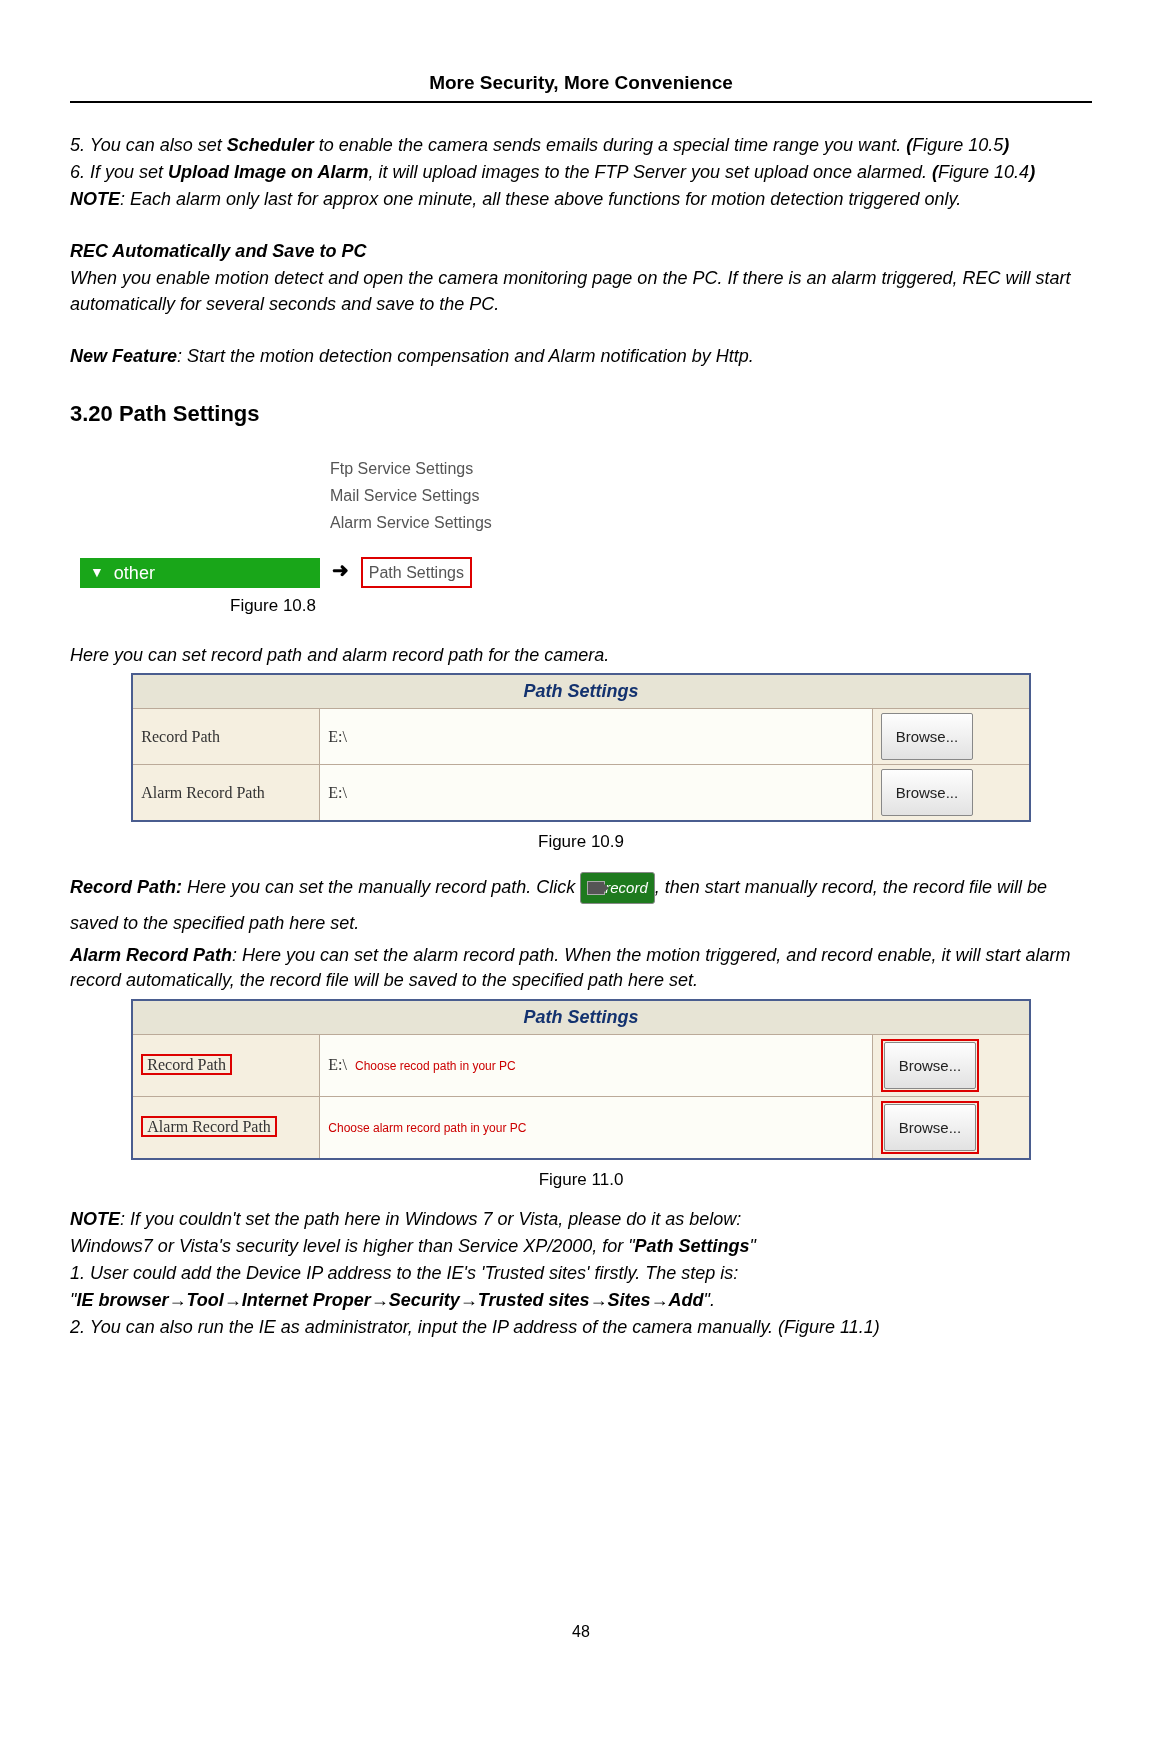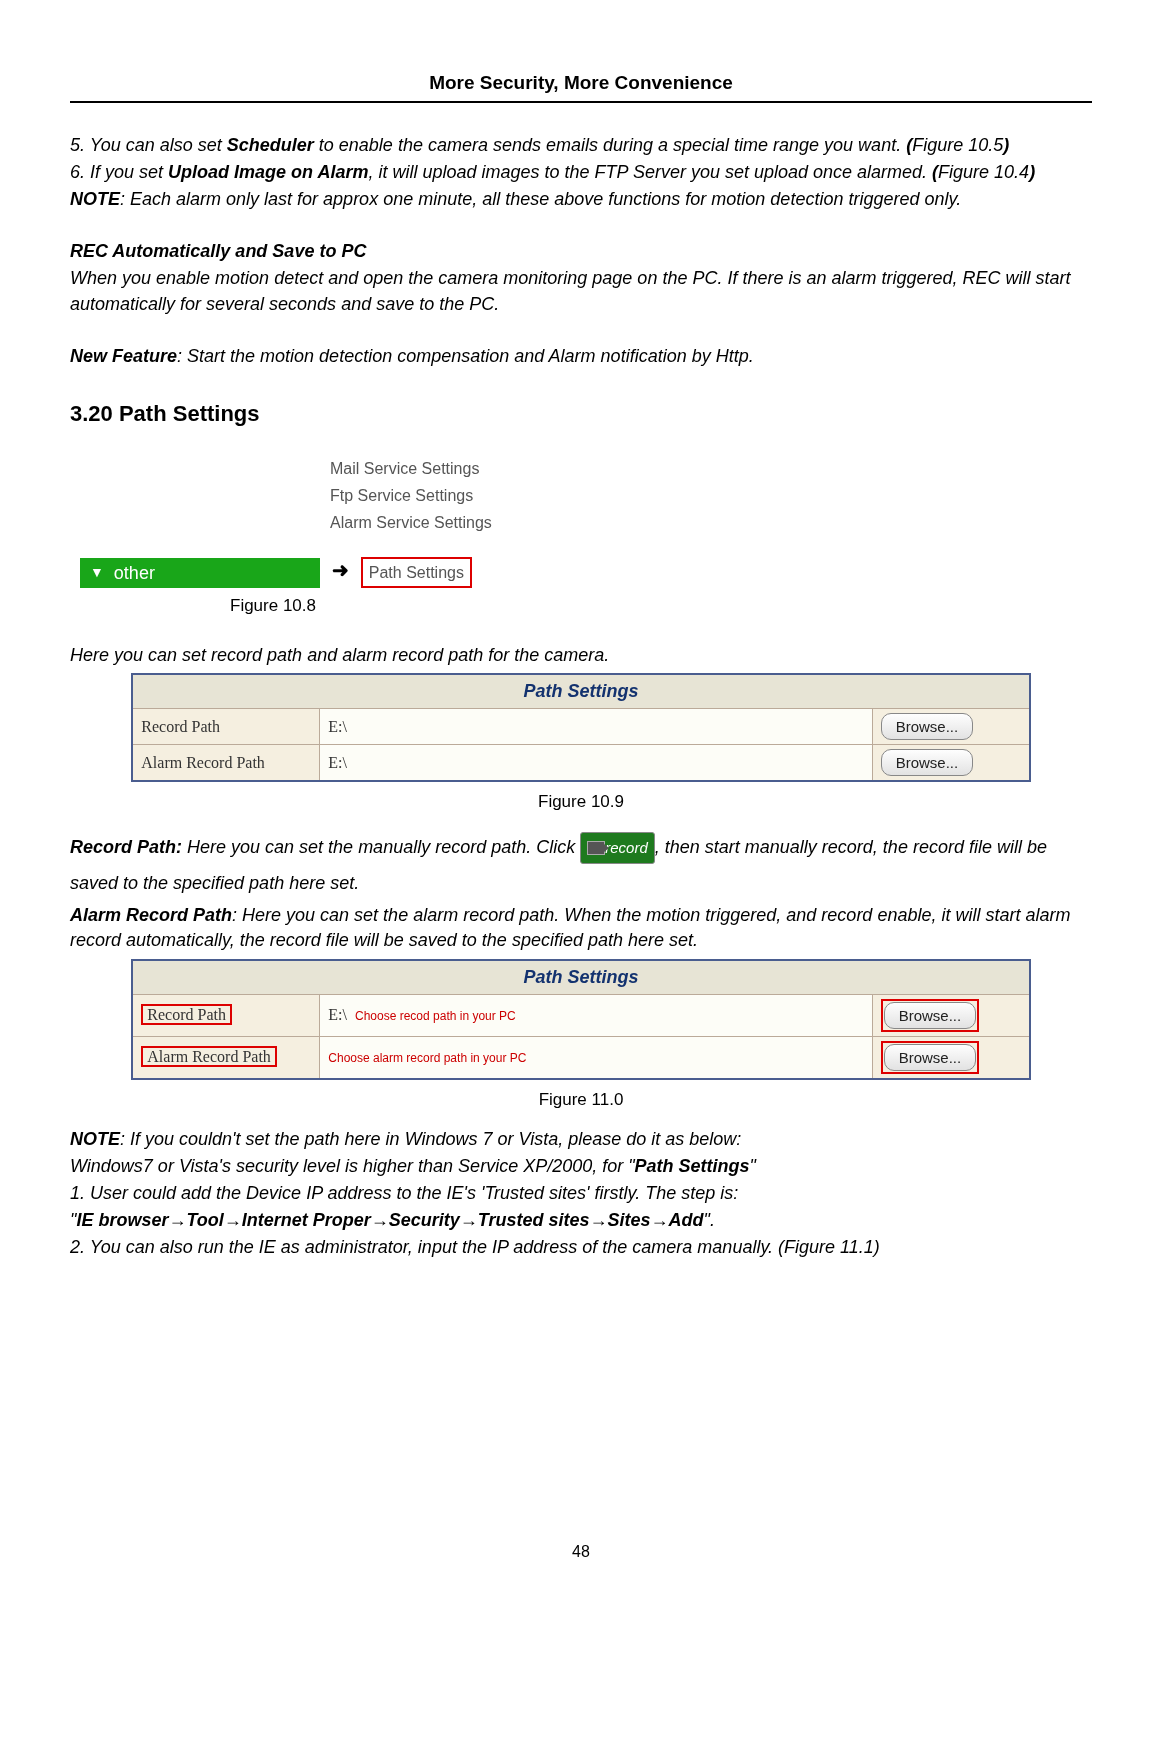--- a/index.html
+++ b/index.html
@@ -102,25 +102,25 @@
       font-family: Georgia, serif;
       color: #333;
     }
     .ps-table td.path-cell {
       background: #fdfdf7;
     }
     .browse-btn {
       display: inline-block;
       border: 1px solid #888;
       background: linear-gradient(#fefefe, #e2e2e2);
-      padding: 2px 14px;
+      padding: 12px 14px;
       font-family: Arial, sans-serif;
       color: #222;
       font-size: 15px;
-      border-radius: 10px;
+      border-radius: 2px;
     }
     td.btncell { text-align: left; width: 140px; }
     td.labcell { width: 170px; }
     
     .redbox { border: 2px solid #d00; }
     .redish-text {
       color: #c00;
       font-family: Arial, sans-serif;
       font-size: 12px;
     }
@@ -182,22 +182,22 @@
 <div class="spacer"></div>
 
 <p class="para">
   <span class="bold">New Feature</span><span>: Start the motion detection compensation and Alarm notification by Http.</span>
 </p>
 
 <div class="section-heading">3.20 Path Settings</div>
 
 <div>
   <div class="settings-list">
+    <div>Ftp Service Settings</div>
     <div>Mail Service Settings</div>
-    <div>Ftp Service Settings</div>
     <div>Alarm Service Settings</div>
   </div>
   <div class="menu-row">
     <div class="dropdown-bar">
       <span class="tri">▼</span>
       <span>other</span>
     </div>
     <span class="arrow-right">➜</span>
     <div class="settings-list" style="margin:0;">
       <span class="boxed">Path Settings</span>

